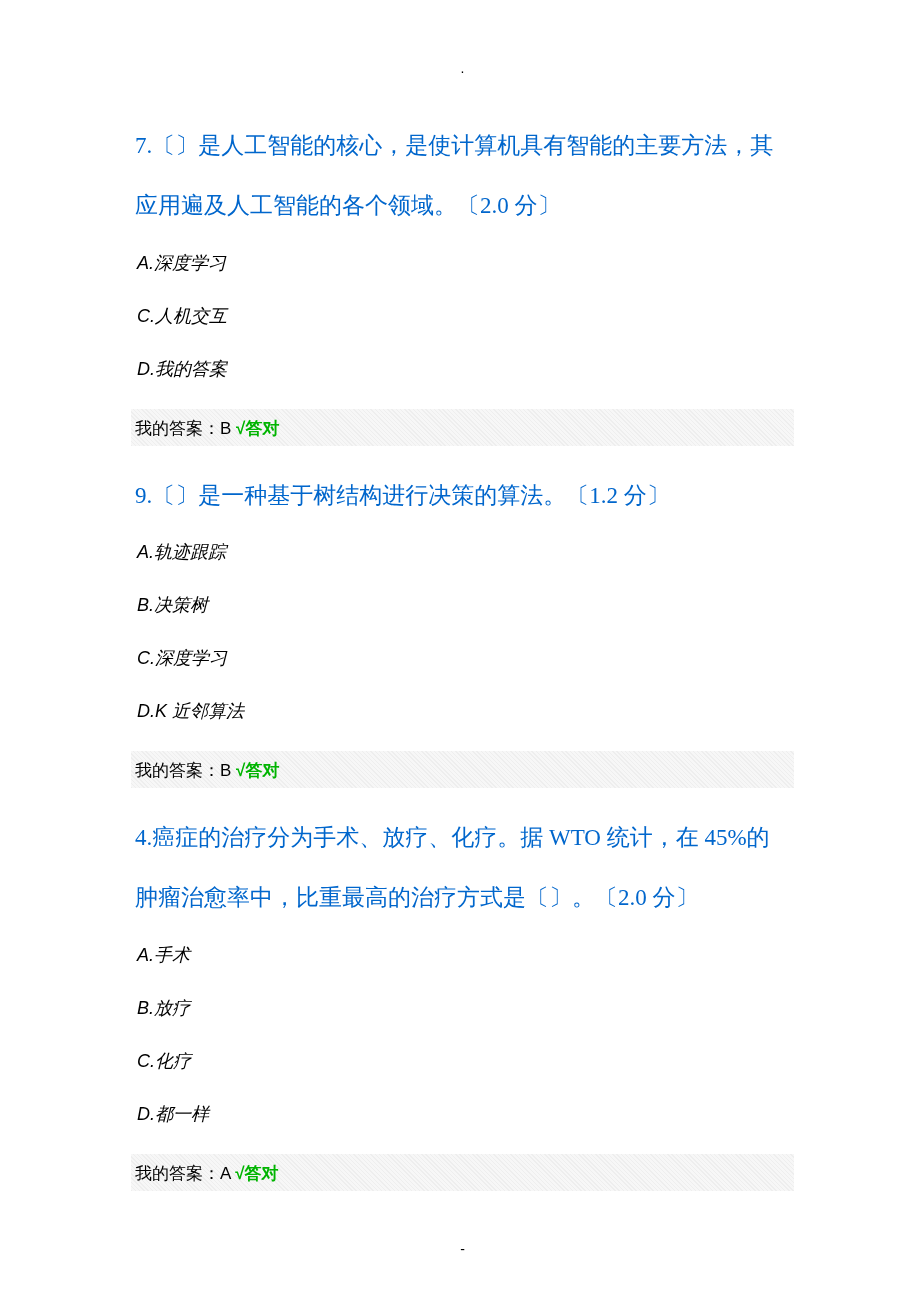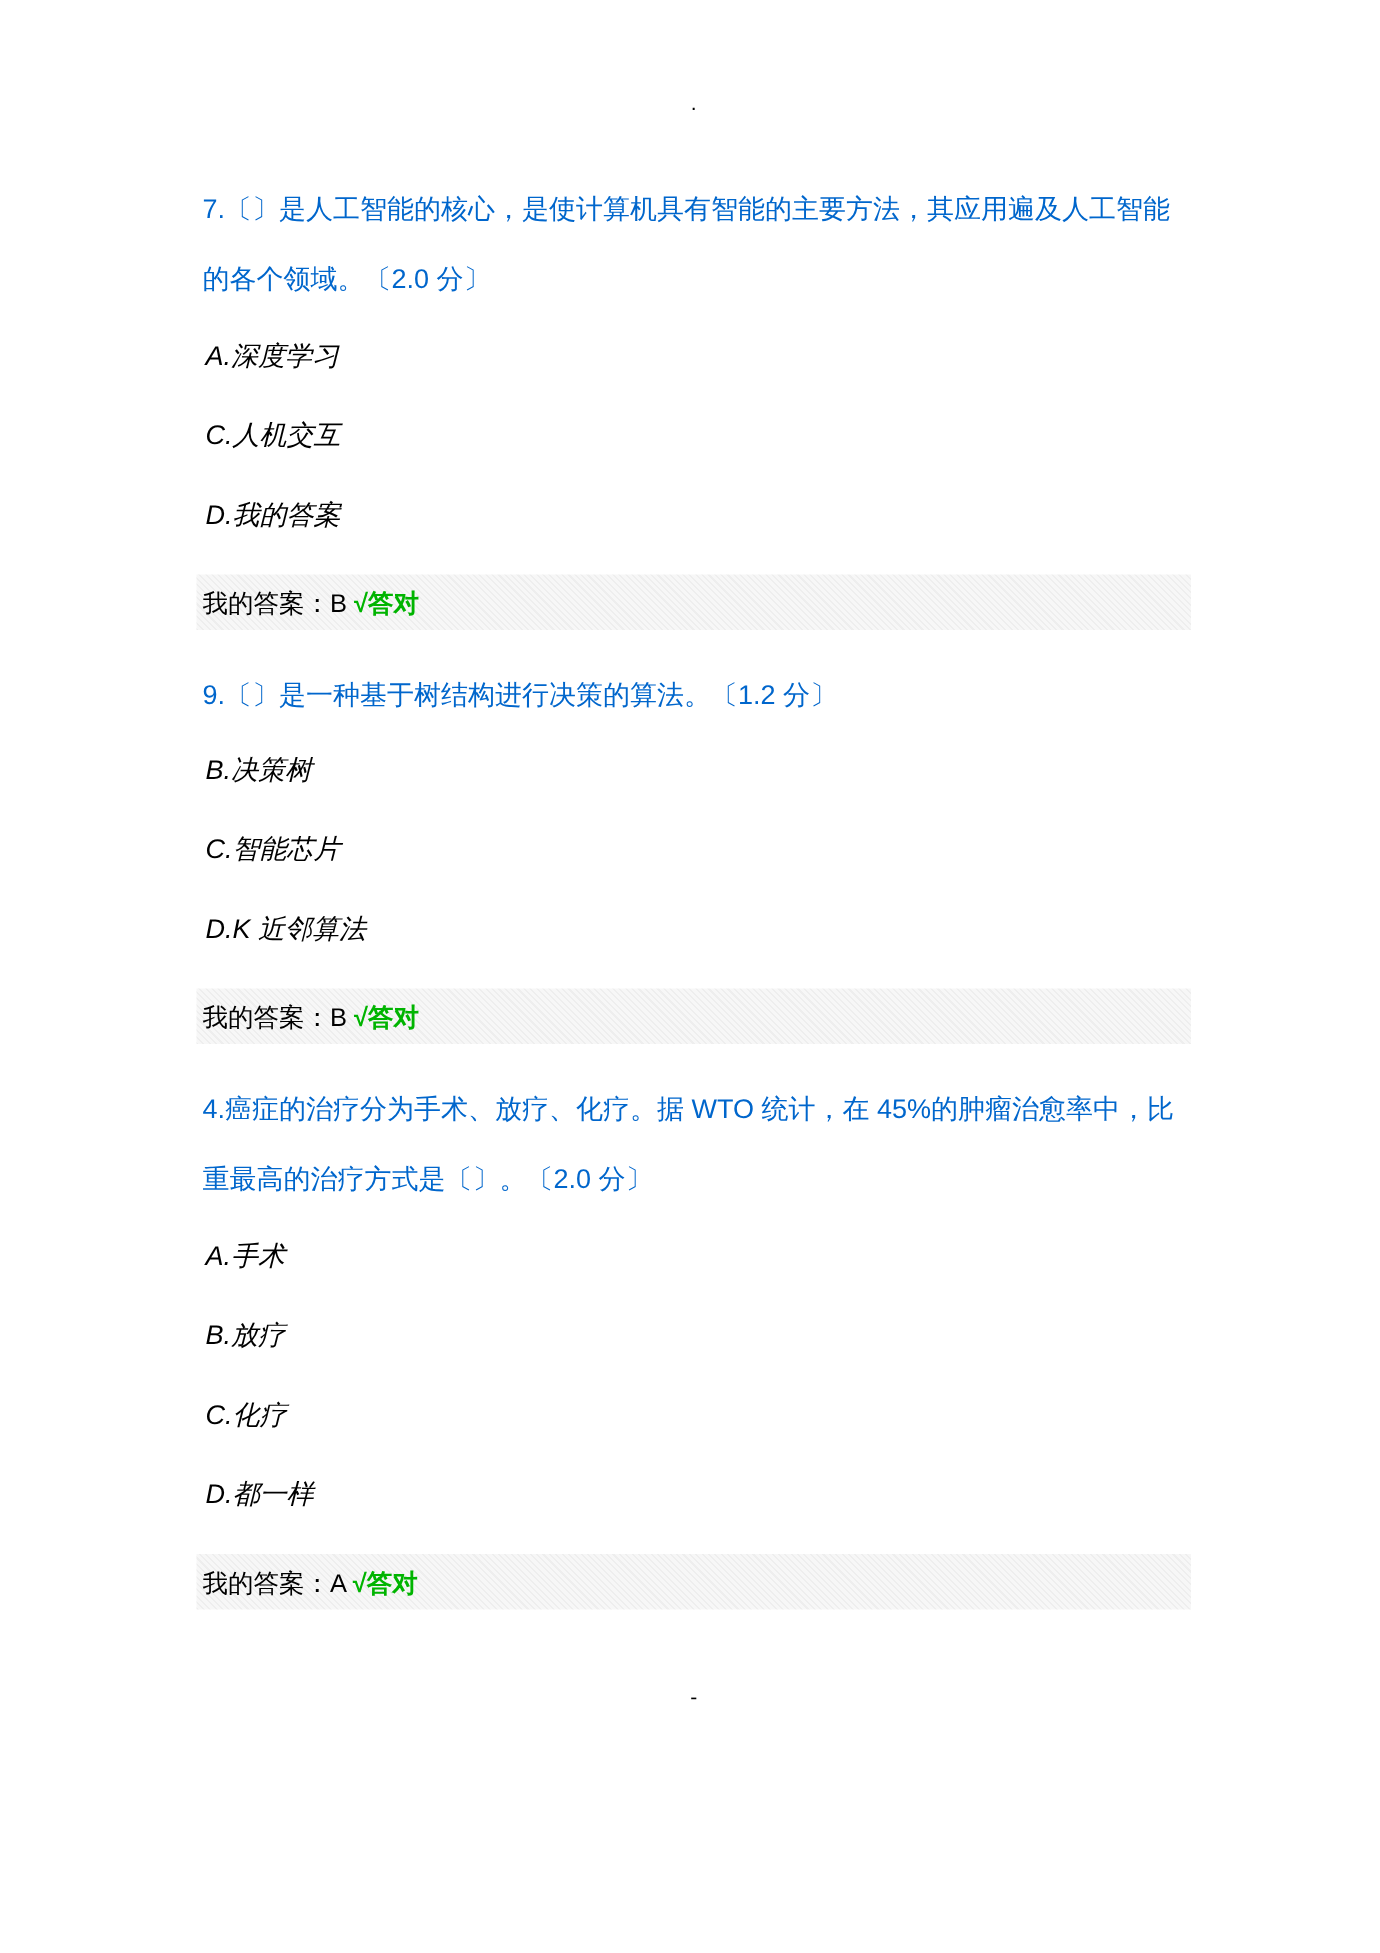--- a/index.html
+++ b/index.html
@@ -23,23 +23,24 @@
       text-align: center;
       color: #000;
       font-size: 14px;
       margin-top: 50px;
     }
     .question-block {
       margin-bottom: 20px;
     }
     .question-text {
       color: #0066cc;
-      font-size: 18px;
+      font-size: 23px;
       line-height: 2.6;
       margin-bottom: 14px;
+      font-family: Liberation Serif, serif;
     }
     .option {
       color: #000000;
       font-size: 18px;
       line-height: 1.5;
       margin-bottom: 26px;
       margin-left: 2px;
       font-style: italic;
     }
     .answer-row {
@@ -73,22 +74,23 @@
     <div class="option">D.我的答案</div>
     <div class="answer-row">
       <span class="answer-label">我的答案：B </span><span class="answer-correct">√答对</span>
     </div>
   </div>
 
   <div class="question-block">
     <div class="question-text">
       <span>9.</span><span>〔〕是一种基于树结构进行决策的算法。〔1.2 分〕</span>
     </div>
+    <div class="option">A.轨迹跟踪</div>
     <div class="option">B.决策树</div>
-    <div class="option">C.智能芯片</div>
+    <div class="option">C.深度学习</div>
     <div class="option">D.K 近邻算法</div>
     <div class="answer-row">
       <span class="answer-label">我的答案：B </span><span class="answer-correct">√答对</span>
     </div>
   </div>
 
   <div class="question-block">
     <div class="question-text">
       <span>4.</span><span>癌症的治疗分为手术、放疗、化疗。据 WTO 统计，在 45%的肿瘤治愈率中，比重最高的治疗方式是〔〕。〔2.0 分〕</span>
     </div>

